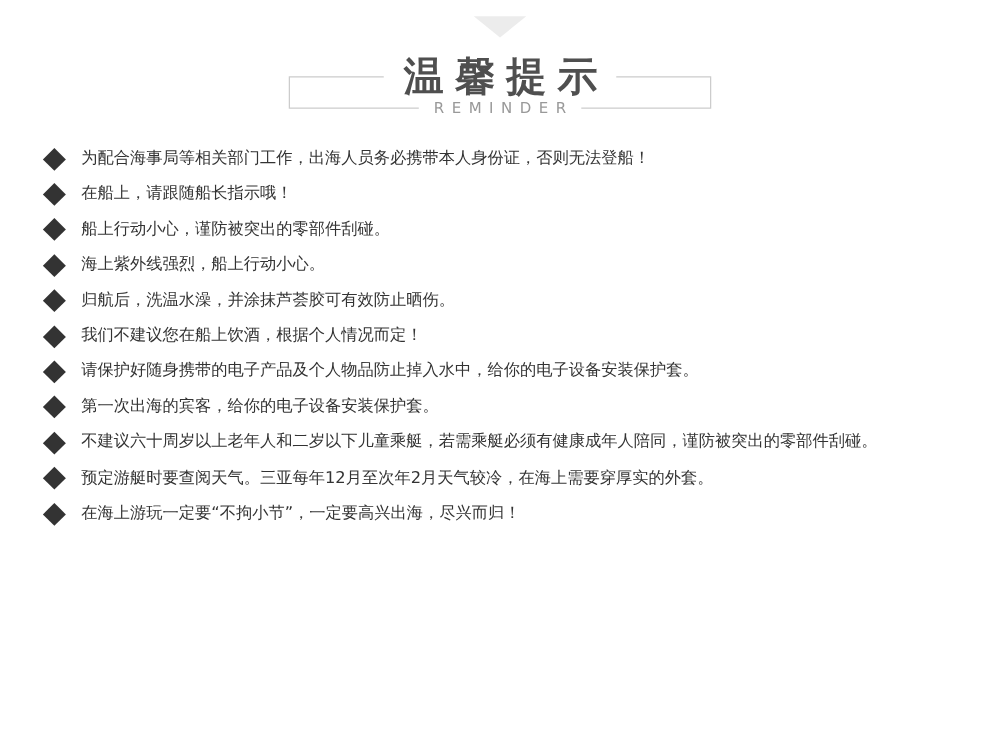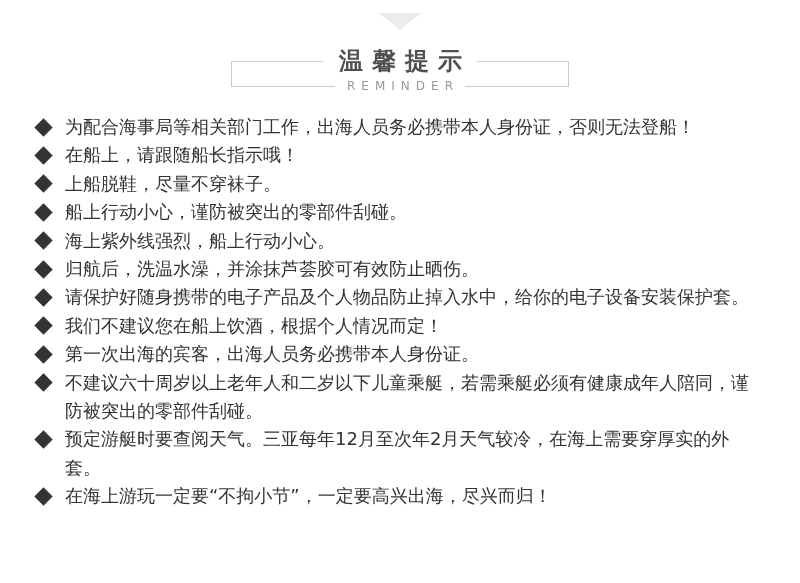--- a/index.html
+++ b/index.html
@@ -33,21 +33,21 @@
     width:338px;height:26px;
     border:1px solid var(--frame);
     margin:31px auto 0 auto;
     position:relative;
   }
   .main-title{
     position:absolute;top:-17px;left:50%;
     transform:translateX(-50%);
     background:var(--bg);
     padding:0 6px 0 16px;
-    font-size:24px;line-height:33px;
+    font-size:32px;line-height:33px;
     font-weight:bold;
     letter-spacing:9px;
     color:var(--title);
     white-space:nowrap;
   }
   .sub-title{
     position:absolute;bottom:-8px;left:50%;
     transform:translateX(-50%);
     background:var(--bg);
     padding:0 6px 0 12px;
@@ -61,21 +61,21 @@
     list-style:none;
     margin:26px 0 0 37px;
     padding:0;
     width:720px;
   }
   .tips li{
     position:relative;
     padding-left:28px;
     width:718px;
     max-width:718px;
-    font-size:18px;
+    font-size:13px;
     line-height:28.4px;
     color:var(--text);
     letter-spacing:0;
   }
   .tips .tip-text{
     display:inline-block;
     width:690px;
     vertical-align:top;
     margin-left:-0px;
   }
@@ -105,53 +105,49 @@
       <span class="diamond"></span>
       <span class="tip-text">为配合海事局等相关部门工作，出海人员务必携带本人身份证，否则无法登船！</span>
     </li>
 
 
     <li>
       <span class="diamond"></span>
       <span class="tip-text">在船上，请跟随船长指示哦！</span>
     </li>
 
-    <li>
-      <span class="diamond"></span>
-      <span class="tip-text">上船脱鞋，尽量不穿袜子。</span>
-    </li>
 
     <li>
       <span class="diamond"></span>
       <span class="tip-text">船上行动小心，谨防被突出的零部件刮碰。</span>
     </li>
 
     <li>
       <span class="diamond"></span>
       <span class="tip-text">海上紫外线强烈，船上行动小心。</span>
     </li>
 
     <li>
       <span class="diamond"></span>
       <span class="tip-text">归航后，洗温水澡，并涂抹芦荟胶可有效防止晒伤。</span>
     </li>
 
     <li>
       <span class="diamond"></span>
+      <span class="tip-text">我们不建议您在船上饮酒，根据个人情况而定！</span>
+    </li>
+
+    <li>
+      <span class="diamond"></span>
       <span class="tip-text">请保护好随身携带的电子产品及个人物品防止掉入水中，给你的电子设备安装保护套。</span>
     </li>
 
     <li>
       <span class="diamond"></span>
-      <span class="tip-text">我们不建议您在船上饮酒，根据个人情况而定！</span>
-    </li>
-
-    <li>
-      <span class="diamond"></span>
-      <span class="tip-text">第一次出海的宾客，出海人员务必携带本人身份证。</span>
+      <span class="tip-text">第一次出海的宾客，给你的电子设备安装保护套。</span>
     </li>
 
     <li>
       <span class="diamond"></span>
       <span class="tip-text">不建议六十周岁以上老年人和二岁以下儿童乘艇，若需乘艇必须有健康成年人陪同，谨防被突出的零部件刮碰。</span>
     </li>
 
     <li>
       <span class="diamond"></span>
       <span class="tip-text">预定游艇时要查阅天气。三亚每年12月至次年2月天气较冷，在海上需要穿厚实的外套。</span>

